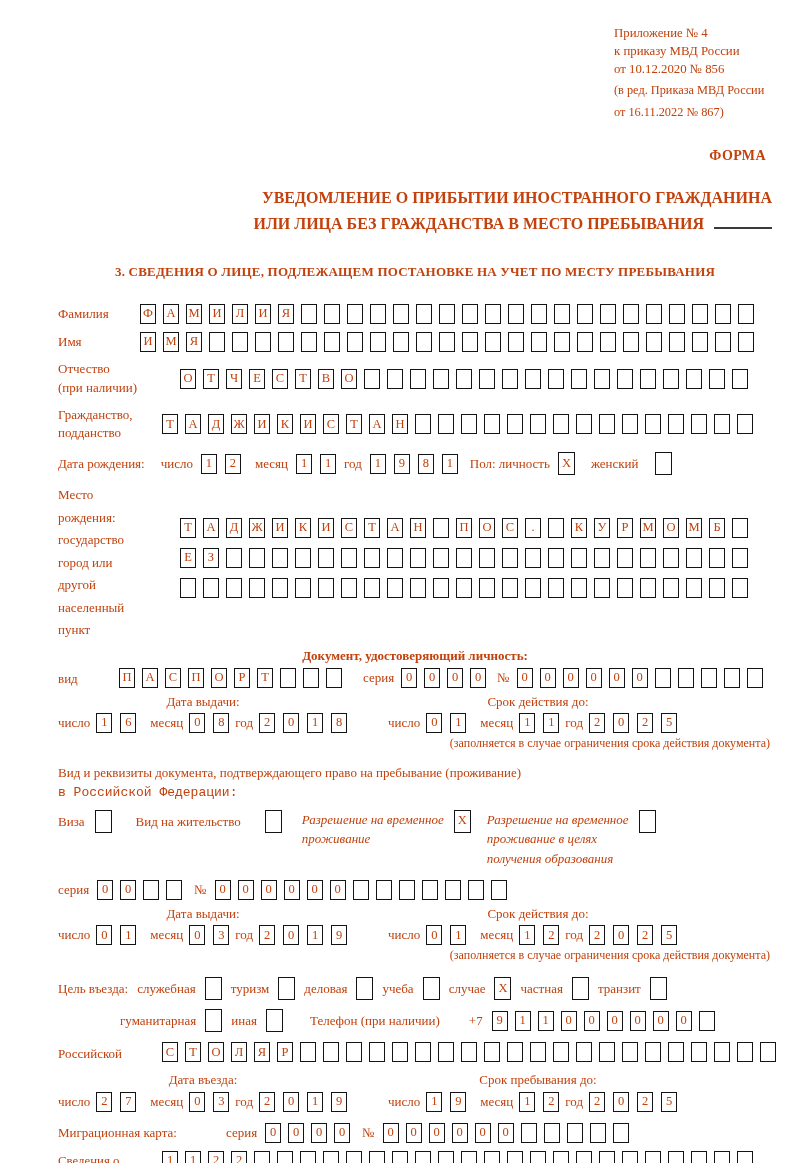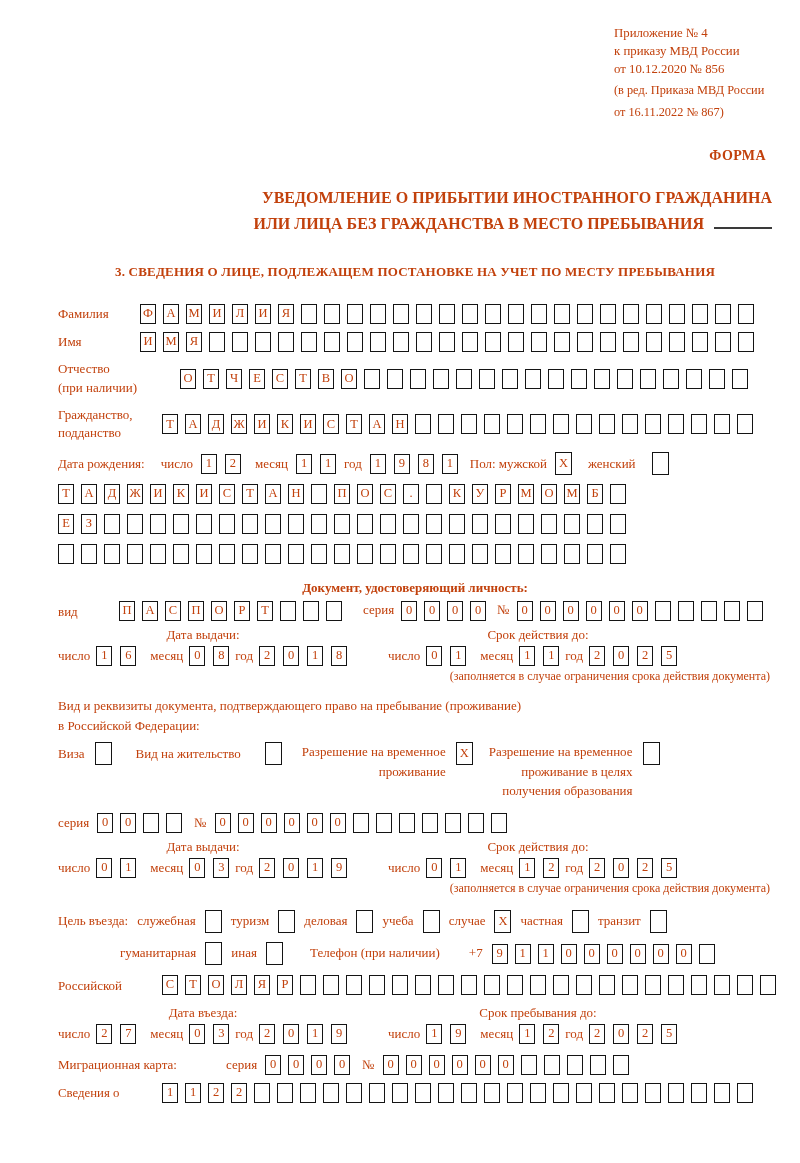--- a/index.html
+++ b/index.html
@@ -40,24 +40,24 @@
   .two-col{display:flex;margin-top:6px;}
   .col-left{width:330px;flex:none;}
   .col-right{flex:none;}
   .col-head{text-align:center;margin-bottom:3px;}
   .col-left .col-head{width:290px;}
   .col-right .col-head{width:300px;}
   .date-line{display:flex;align-items:center;gap:6px;}
   .date-line .cells{gap:8px;}
   .note-right{text-align:right;font-size:12px;margin-top:3px;padding-right:2px;}
   .plain{margin-top:14px;}
-  .plain2{margin-top:4px;}
+  .plain2{margin-top:4px;font-family:Liberation Mono, monospace;}
   
   .visa{display:flex;align-items:flex-start;margin-top:8px;gap:10px;}
-  .visa .opt-lines{text-align:right;line-height:1.5;}
+  .visa .opt-lines{text-align:left;line-height:1.5;font-style:italic;}
   .visa .lbl-top{padding-top:4px;}
   .cb{flex:none;}
   
   .purpose{display:flex;align-items:center;gap:9px;margin-top:14px;flex-wrap:nowrap;}
   .purpose2{display:flex;align-items:center;gap:9px;margin-top:9px;margin-left:62px;}
   .reps{display:flex;align-items:flex-start;margin-top:8px;}
   .reps .cells{margin-bottom:11px;}
   .reps-label div{line-height:1.6;font-size:12.8px;}
 </style>
 </head>
@@ -229,31 +229,37 @@
         <span class="cell">1</span>
         <span class="cell">1</span>
       </span>
     <span>год</span>
     <span class="cells" style="gap:8px;">
         <span class="cell">1</span>
         <span class="cell">9</span>
         <span class="cell">8</span>
         <span class="cell">1</span>
       </span>
-    <span style="margin-left:4px;">Пол: мужской</span>
+    <span style="margin-left:4px;">Пол: личность</span>
     <span class="cells cb">
         <span class="cell">X</span>
       </span>
     <span style="margin-left:8px;">женский</span>
     <span class="cells cb" style="margin-left:8px;">
         <span class="cell"></span>
       </span>
   </div>
 
   <div class="row pob" style="margin-top:9px;">
+    <span class="lblcol w92 pob-label">
+      <div>Место рождения:</div>
+      <div>государство</div>
+      <div>город или другой</div>
+      <div>населенный пункт</div>
+    </span>
     <span>
       <div class="cells">
           <span class="cell">Т</span>
           <span class="cell">А</span>
           <span class="cell">Д</span>
           <span class="cell">Ж</span>
           <span class="cell">И</span>
           <span class="cell">К</span>
           <span class="cell">И</span>
           <span class="cell">С</span>

